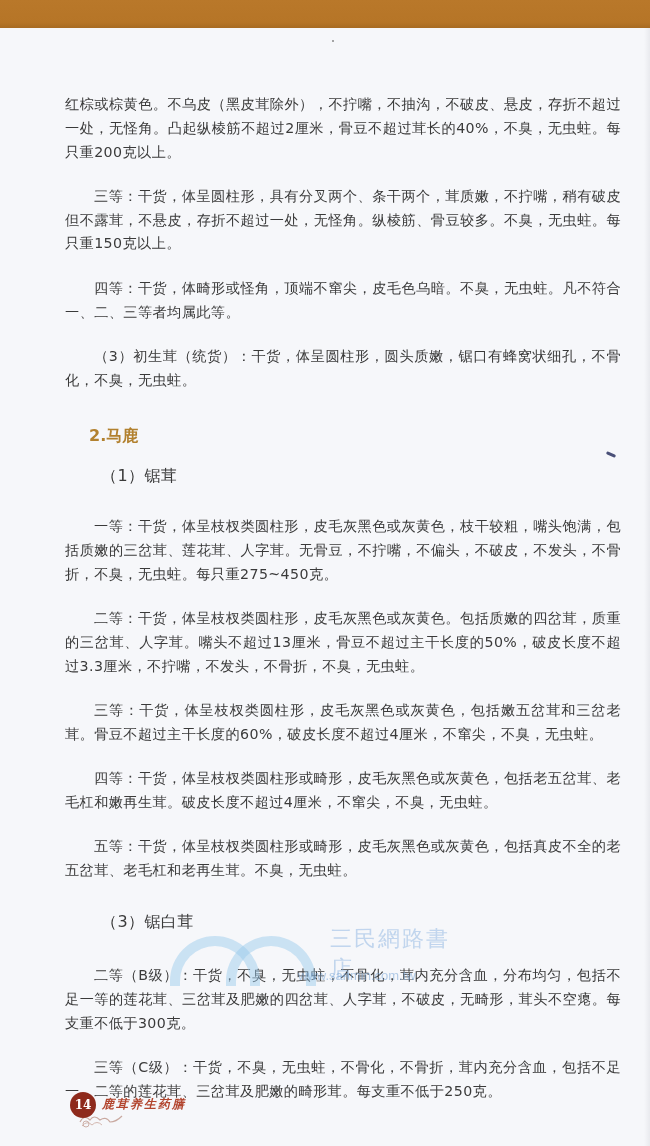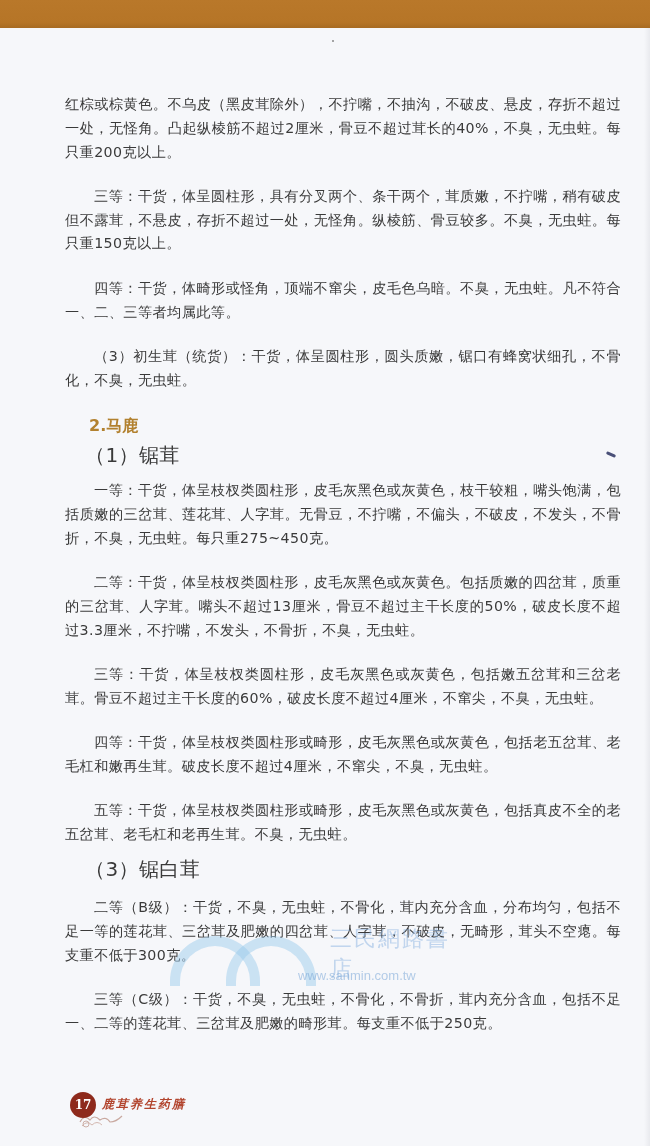--- a/index.html
+++ b/index.html
@@ -30,24 +30,24 @@
   }
   .p {
     font-size: 14.2px; line-height: 23.8px; margin: 9px;
     letter-spacing: 0.4px;
     text-align: justify;
   }
   .p.indent { text-indent: 29px; }
   .gap { height: 2.5px; }
   .heading {
     font-size: 16px; font-weight: bold; color: #b2812f;
-    margin: 10px 0 6px 33px; line-height: 24px;
+    margin: 20px 0 6px 33px; line-height: 24px;
   }
   .sub {
-    font-size: 20px; line-height: 23.8px; margin: 0; padding-left: 29px;
+    font-size: 16px; line-height: 23.8px; margin: 16px; padding-left: 29px;
     letter-spacing: 0.4px;
   }
   .watermark {
     position: absolute; left: 170px; top: 930px; width: 300px; height: 60px; pointer-events: none;
   }
   .wm-arc {
     position: absolute; border: 10px solid rgba(150,200,235,0.45); border-bottom: none;
     border-radius: 60px 60px 0 0;
   }
   .wm-cn {
@@ -121,15 +121,15 @@
   <div class="wm-cn">三民網路書店</div>
   <div class="wm-url">www.sanmin.com.tw</div>
 </div>
 
 <div class="footer">
   <svg class="cloud" viewBox="0 0 48 22">
     <path d="M4 14 q4 -8 10 -2 q4 -6 10 0 q6 -4 10 2 q6 0 12 -6" fill="none" stroke="#c9a9a0" stroke-width="1.2"></path>
     <path d="M6 18 q5 -6 10 -1 q5 -5 10 0" fill="none" stroke="#d4b8b0" stroke-width="1"></path>
     <circle cx="10" cy="16" r="3" fill="none" stroke="#cdb0a8" stroke-width="1"></circle>
   </svg>
-  <div class="page-num">17</div>
+  <div class="page-num">14</div>
   <div class="book-title">鹿茸养生药膳</div>
 </div>
 
 </body></html>

